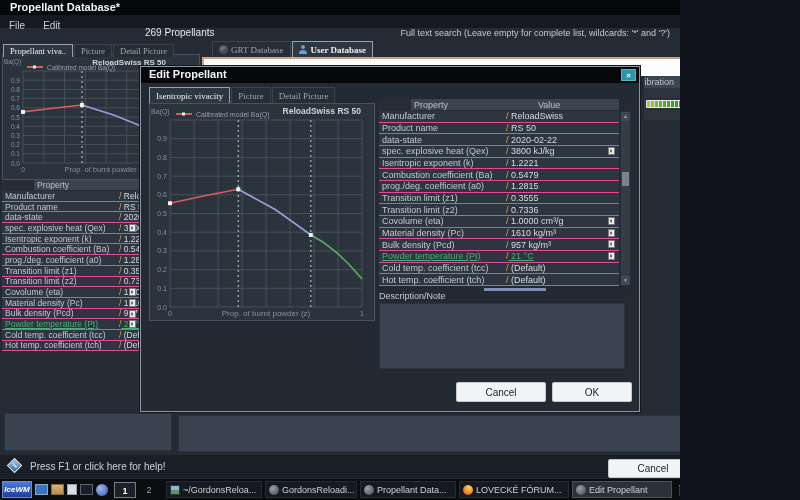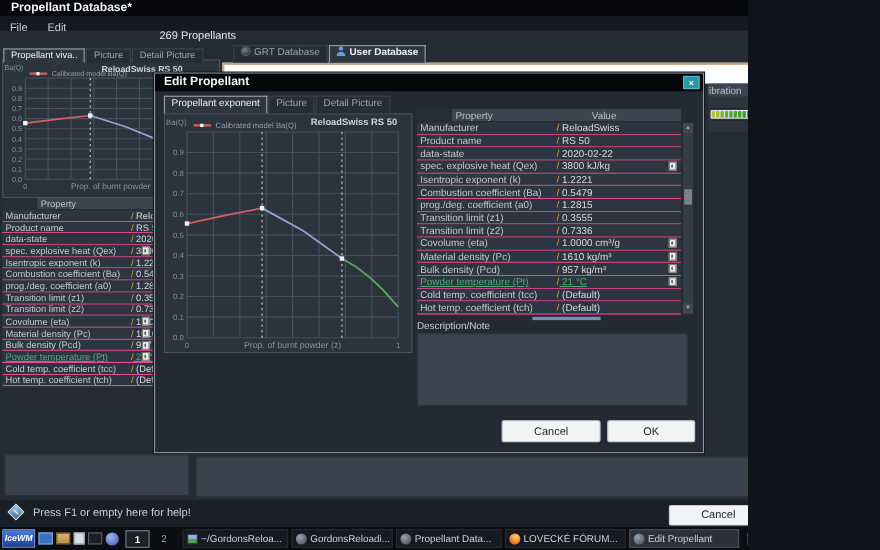--- a/index.html
+++ b/index.html
@@ -14,21 +14,21 @@
   .wbtn{width:17px;height:12px;font-size:8px;line-height:11px;text-align:center;color:#fff;background:#3c434e;border:1px solid #5a626d;}
   .wbtn.close{background:#2a97a9;border-color:#54b8c8;font-weight:bold;}
   .menubar{position:absolute;left:0;top:15px;width:800px;height:13px;background:#161a20;z-index:3;}
   .menuitem{display:inline-block;padding:0 9px;font-size:10px;line-height:13px;color:#c8ced5;}
   .content{position:absolute;left:0;top:28px;width:800px;height:427px;background:#252b34;}
   .countlbl{position:absolute;left:145px;top:27px;font-size:10px;color:#e4e8ec;z-index:2;}
   .searchhint{position:absolute;right:10px;top:28px;font-size:9px;color:#c4cad1;z-index:2;}
 
   
   .tabrow{position:absolute;display:flex;gap:1px;z-index:2;}
-  .tab{height:13px;padding:0 6px;font-size:8.5px;color:#9aa4ae;background:#262d36;border:1px solid #3a434e;border-bottom:none;display:flex;gap:3px;white-space:nowrap;}
+  .tab{height:13px;padding:0 6px;font-size:8.5px;color:#9aa4ae;background:#262d36;border:1px solid #3a434e;border-bottom:none;display:flex;align-items:center;gap:3px;white-space:nowrap;font-family:Liberation Serif, serif;}
   .tab.active{background:#2e3741;color:#eef1f4;border-color:#98a2ad;}
   #left-tabs{left:3px;top:44px;}
   #db-tabs{left:212px;top:41px;}
   #db-tabs .tab{height:16px;font-size:9px;}
   #db-tabs .tab.active{font-weight:bold;}
   #dlg-tabs{left:8px;top:20px;}
   #dlg-tabs .tab{height:16px;font-size:9px;}
 
   .grt-sphere-icon{width:9px;height:9px;border-radius:50%;background:radial-gradient(circle at 35% 30%,#777f8a,#23282f);border:1px solid #565e68;display:inline-block;}
   .user-icon{width:9px;height:9px;position:relative;display:inline-block;}
@@ -142,20 +142,21 @@
     <span class="wtitle">Propellant Database*</span>
     <span class="wbtns">
       <span class="wbtn">^</span>
       <span class="wbtn close">×</span>
     </span>
   </div>
 
   <div class="menubar" id="menubar"><span class="menuitem">File</span><span class="menuitem">Edit</span></div>
   <div class="content"></div>
   <div class="countlbl">269 Propellants</div>
+  <div class="searchhint">Full text search (Leave empty for complete list, wildcards: '*' and '?')</div>
 
   <div id="left-tabs" class="tabrow">
       <div class="tab active">
         <span>Propellant viva..</span>
       </div>
       <div class="tab">
         <span>Picture</span>
       </div>
       <div class="tab">
         <span>Detail Picture</span>
@@ -331,33 +332,33 @@
         <span class="rlc2"></span>
       </div>
   </div>
 
   <div class="botbox b1"></div>
   <div class="botbox b2"></div>
 
   <div class="statusbar">
     <span class="help-icon"></span>
     <span class="help-i" style="left:9px;top:5px;">i</span>
-    <span class="statustext">Press F1 or empty here for help!</span>
+    <span class="statustext">Press F1 or click here for help!</span>
   </div>
   <button class="mainbtn cancel">Cancel</button>
   <button class="mainbtn ok">OK</button>
 
   <div class="dialog">
     <div class="dtitle">
       <span class="dt">Edit Propellant</span>
       <span class="dclose">×</span>
     </div>
     <div id="dlg-tabs" class="tabrow">
         <div class="tab active">
-          <span>Propellant exponent</span>
+          <span>Isentropic vivacity</span>
         </div>
         <div class="tab">
           <span>Picture</span>
         </div>
         <div class="tab">
           <span>Detail Picture</span>
         </div>
       </div>
     <div class="chartpanel dlg">
       <svg id="chart-dlg" width="226" height="218">

